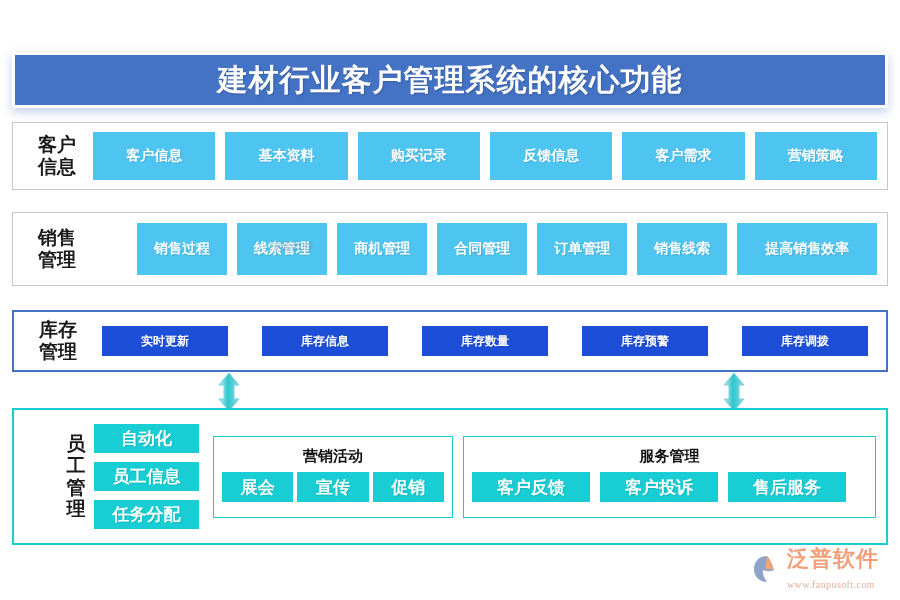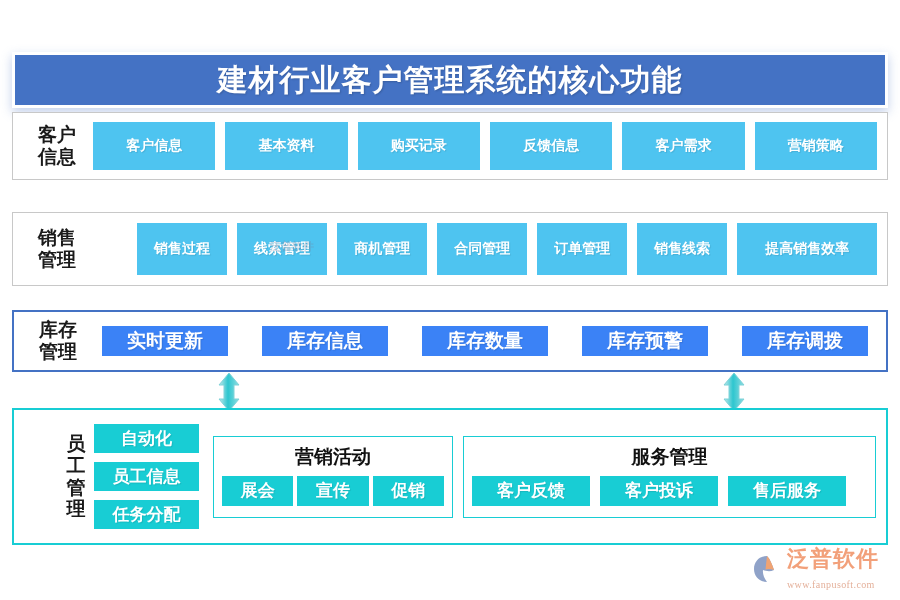--- a/index.html
+++ b/index.html
@@ -38,21 +38,21 @@
 
   
   .row {
     position: absolute;
     left: 12px;
     width: 876px;
     background: #ffffff;
     display: flex;
     align-items: center;
   }
-  .row-customer { top: 112px; height: 68px; border: 1px solid #c8c8c8; }
+  .row-customer { top: 122px; height: 68px; border: 1px solid #c8c8c8; }
   .row-sales    { top: 212px; height: 74px; border: 1px solid #c8c8c8; gap: 44px; }
   .row-stock    { top: 310px; height: 62px; border: 2px solid #4472c4; }
 
   .row-label {
     flex: 0 0 72px;
     text-align: center;
     font-size: 19px;
     font-weight: bold;
     color: #1a1a1a;
     line-height: 1.15;
@@ -82,24 +82,24 @@
   
   .chip-cyan {
     background: #4ec4f0;
     height: 48px;
     flex: 1 1 0;
   }
   .chip-cyan.wide { flex: 1.55 1 0; }
   .row-sales .chip-cyan { height: 52px; }
   
   .chip-blue {
-    background: #3b82f6;
+    background: #1d4ed8;
     height: 30px;
     flex: 1 1 0;
-    font-size: 19px;
+    font-size: 12px;
     margin: 0 8px;
   }
   .row-stock .chips { gap: 18px; }
 
   
   .arrow {
     position: absolute;
     width: 26px; height: 40px;
   }
   .arrow-1 { left: 216px; top: 372px; }
@@ -151,21 +151,21 @@
     border: 1px solid #18cdd4;
     background: #ffffff;
     height: 82px;
     display: flex;
     flex-direction: column;
     align-items: center;
     justify-content: center;
     padding: 4px 8px 8px 8px;
   }
   .subpanel-title {
-    font-size: 19px;
+    font-size: 15px;
     font-weight: bold;
     color: #111111;
     margin-bottom: 6px;
     white-space: nowrap;
   }
   .subpanel-chips {
     display: flex;
     align-items: center;
     width: 100%;
   }

